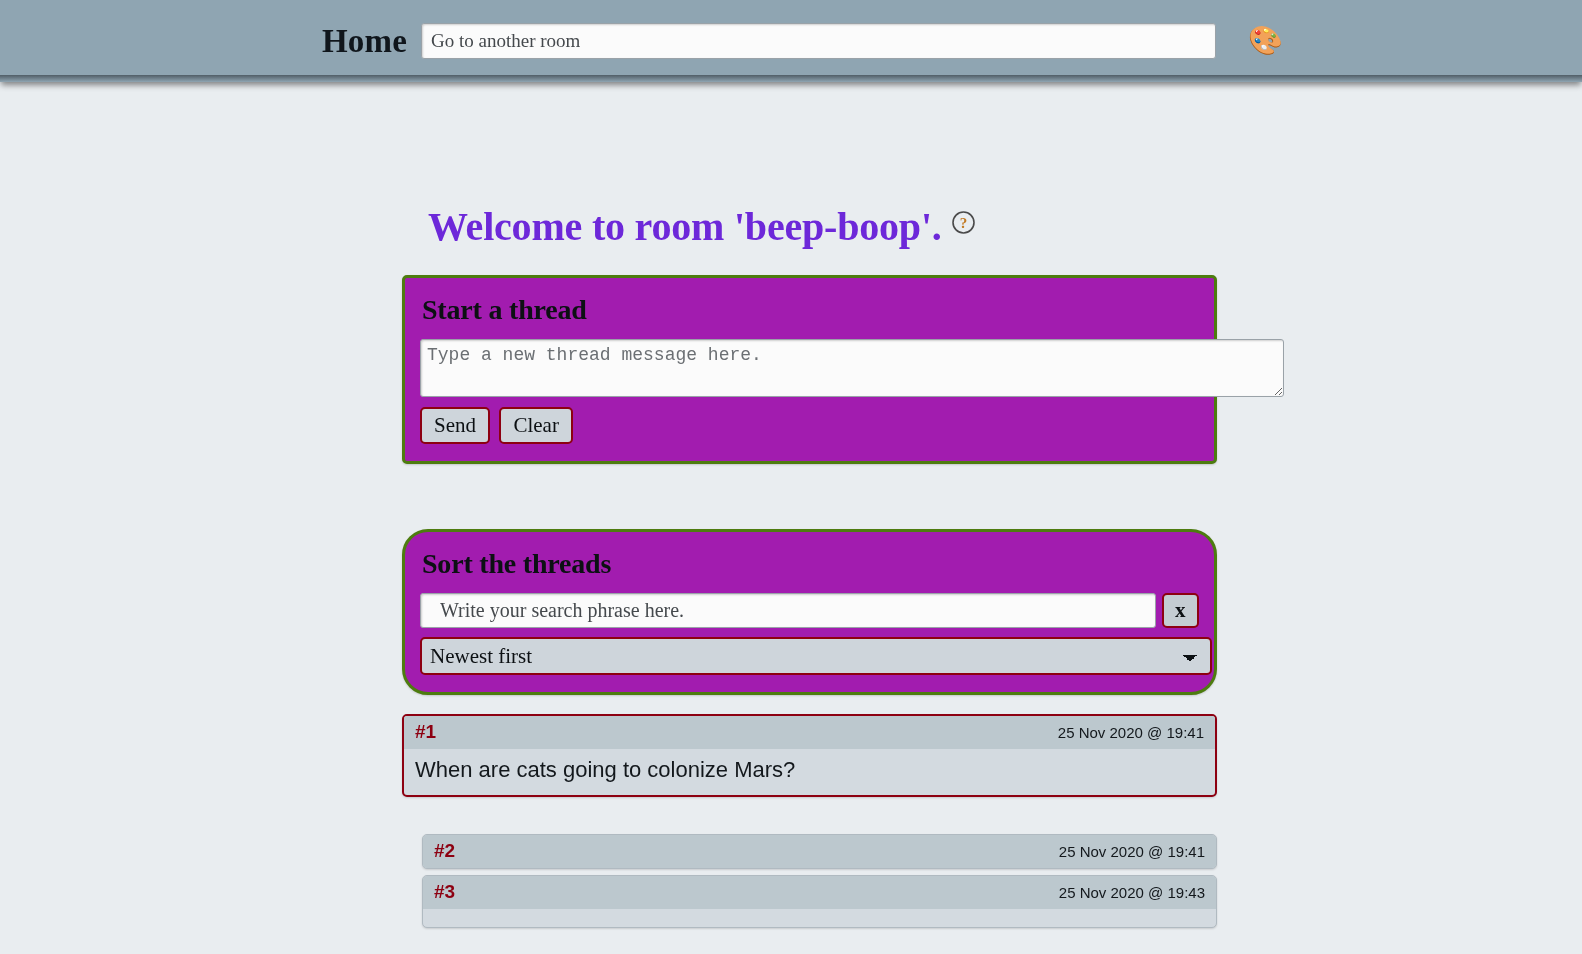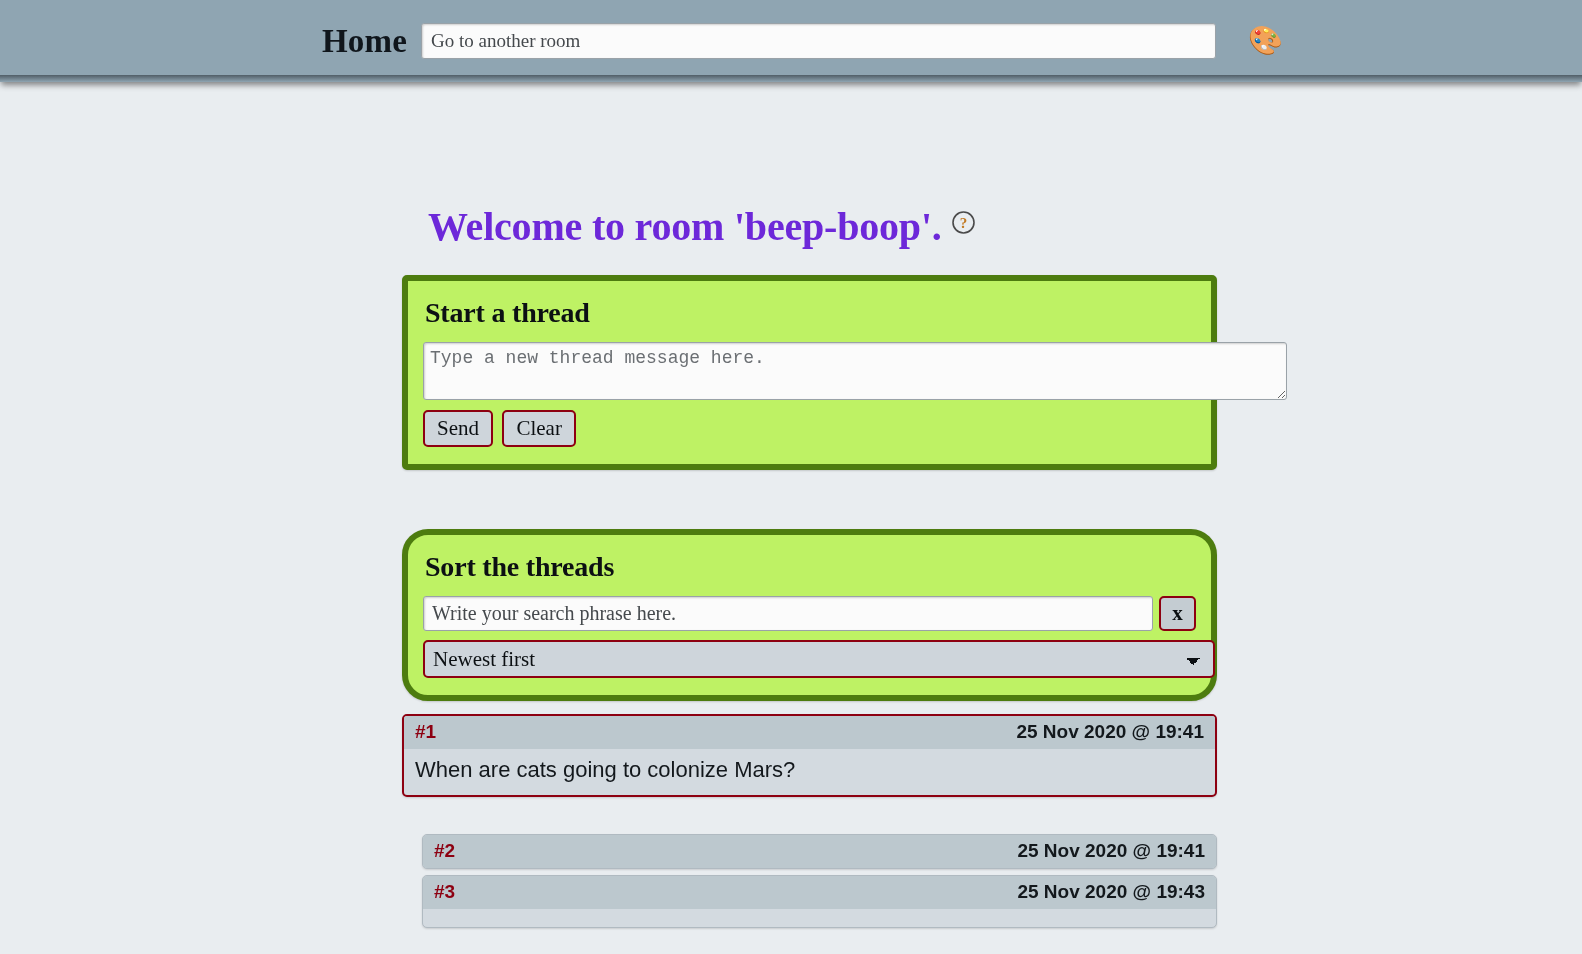--- a/index.html
+++ b/index.html
@@ -85,22 +85,22 @@
     margin-left: 9px;
     width: 25px; height: 25px;
     cursor: pointer;
   }
 
   
   .panel {
     position: absolute;
     left: 402px;
     width: 815px;
-    background: #bef264;
-    border: 6px solid #4d7c0f;
+    background: #a21caf;
+    border: 3px solid #4d7c0f;
     border-radius: 5px;
     box-shadow: 0 1px 2px rgba(0,0,0,0.16);
     padding: 16px 15px 17px 15px;
   }
   .panel-title {
     margin: 0 0 13px 2px;
     font-family: "Liberation Serif", serif;
     font-size: 28px;
     font-weight: 700;
     color: #0c1013;
@@ -145,21 +145,21 @@
   .search-input {
     width: 748px;
     height: 35px;
     font-family: "Liberation Serif", serif;
     font-size: 20px;
     color: #3e4449;
     background: #fbfbfb;
     border: 1px solid #9aa2a8;
     border-radius: 3px;
     box-shadow: inset 1px 1px 2px rgba(0,0,0,0.18);
-    padding: 2px 8px;
+    padding: 2px 19px;
     outline: none;
   }
   .search-input::placeholder { color: #45494d; opacity: 1; }
   .clear-search-btn {
     width: 38px;
     font-family: "Liberation Serif", serif;
     font-size: 21px;
     font-weight: 700;
     color: #0c1013;
     background: #c4ccd2;
@@ -219,23 +219,22 @@
     padding: 5px 11px 6px 11px;
   }
   .msg-id {
     font-family: "Liberation Sans", sans-serif;
     font-size: 19px;
     font-weight: 700;
     color: #8d0011;
   }
   .msg-time {
     font-family: "Liberation Sans", sans-serif;
-    font-size: 19px;
+    font-size: 15px;
     color: #13181c;
-    font-weight: bold;
   }
   .msg-body {
     padding: 7px 11px 11px 11px;
     font-family: "Liberation Sans", sans-serif;
     font-size: 22px;
     color: #13181c;
     line-height: 1.28;
   }
 
   .replies-bar {

